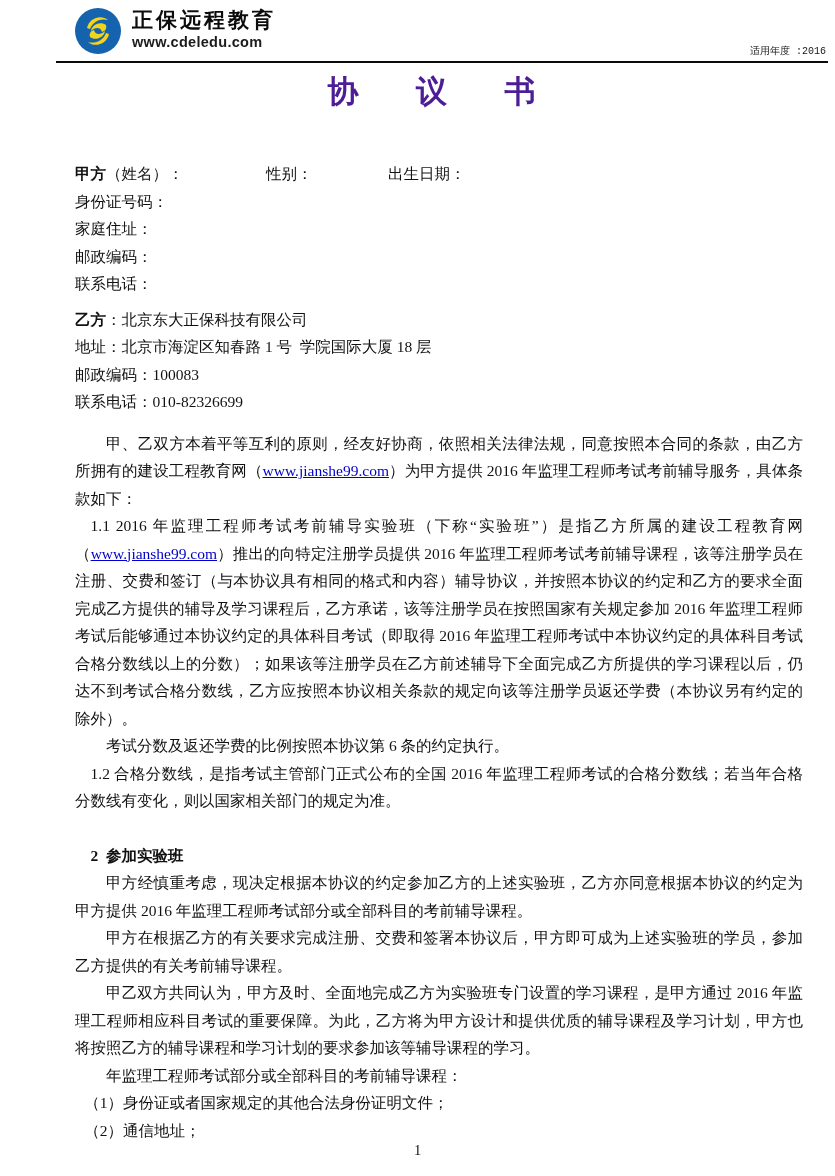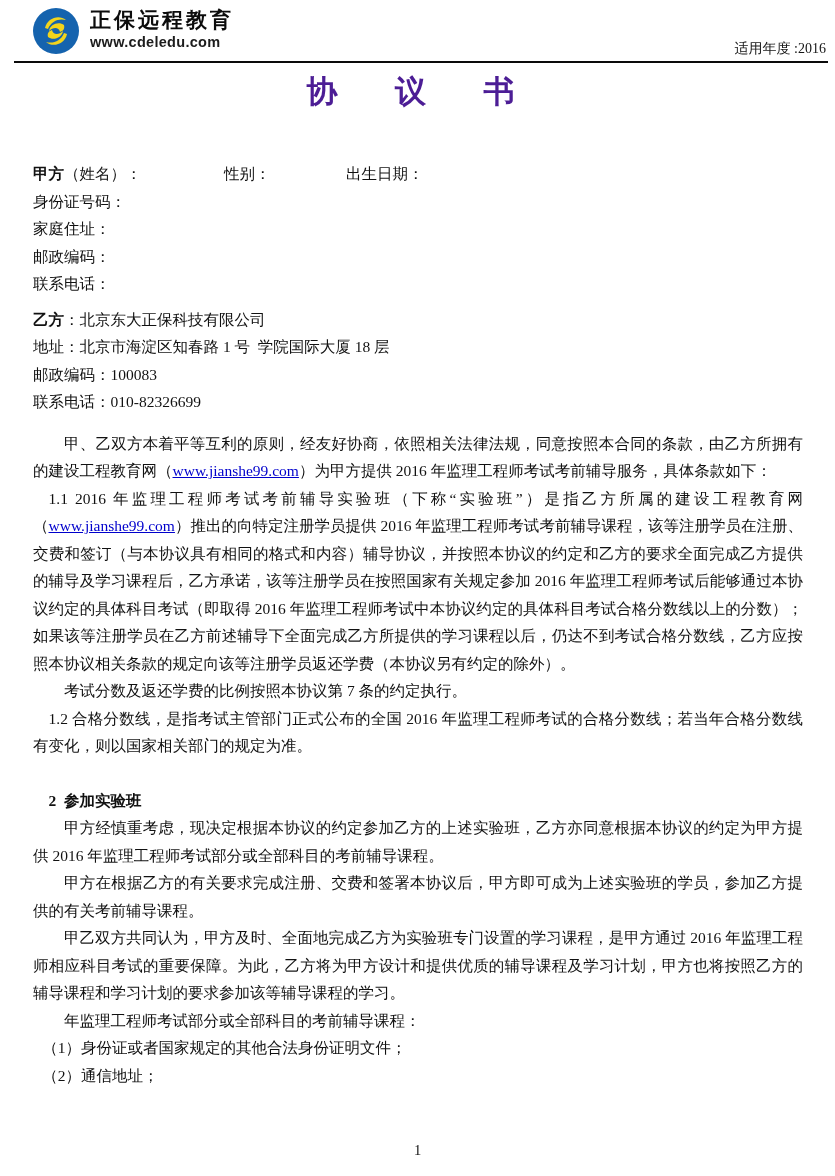--- a/index.html
+++ b/index.html
@@ -6,20 +6,21 @@
   html, body { background: #ffffff; }
   .page {
     position: relative;
     width: 835px;
     height: 1176px;
     margin: 0 auto;
     background: #ffffff;
     font-family: "Liberation Serif", "DejaVu Serif", serif;
     color: #111111;
     overflow: hidden;
+    padding-left: 42px;
   }
   
   .header {
     margin: 0 7px 0 14px;
     height: 63px;
     border-bottom: 2px solid #0a0a0a;
     display: flex;
     align-items: flex-start;
     padding: 4px 2px 0 18px;
   }
@@ -40,24 +41,25 @@
   .brand-url {
     font-size: 14.5px;
     font-weight: bold;
     color: #1c1c1c;
     line-height: 18px;
     letter-spacing: 0.3px;
   }
   .header-spacer { flex: 1; }
   .year-note {
     align-self: flex-end;
-    font-size: 14px;
+    font-size: 10px;
     color: #151515;
     margin-bottom: 3px;
     white-space: pre-wrap;
+    font-family: Liberation Mono, monospace;
   }
   
   .doc-title {
     margin-top: 8px;
     text-align: center;
     font-size: 31px;
     font-weight: bold;
     letter-spacing: 14px;
     color: #4c1d95;
     white-space: pre-wrap;
@@ -149,21 +151,21 @@
       <div>联系电话：010-82326699</div>
     </div>
 
     <div class="para intro">
       <span>甲、乙双方本着平等互利的原则，经友好协商，依照相关法律法规，同意按照本合同的条款，由乙方所拥有的建设工程教育网（</span><a class="doc-link">www.jianshe99.com</a><span>）为甲方提供 2016 年监理工程师考试考前辅导服务，具体条款如下：</span>
     </div>
 
     <div class="para-num">
       <span>1.1  2016 年监理工程师考试考前辅导实验班（下称“实验班”）是指乙方所属的建设工程教育网（</span><a class="doc-link">www.jianshe99.com</a><span>）推出的向特定注册学员提供 2016 年监理工程师考试考前辅导课程，该等注册学员在注册、交费和签订（与本协议具有相同的格式和内容）辅导协议，并按照本协议的约定和乙方的要求全面完成乙方提供的辅导及学习课程后，乙方承诺，该等注册学员在按照国家有关规定参加 2016 年监理工程师考试后能够通过本协议约定的具体科目考试（即取得 2016 年监理工程师考试中本协议约定的具体科目考试合格分数线以上的分数）；如果该等注册学员在乙方前述辅导下全面完成乙方所提供的学习课程以后，仍达不到考试合格分数线，乙方应按照本协议相关条款的规定向该等注册学员返还学费（本协议另有约定的除外）。</span>
     </div>
-    <div class="para">考试分数及返还学费的比例按照本协议第 7 条的约定执行。</div>
+    <div class="para">考试分数及返还学费的比例按照本协议第 6 条的约定执行。</div>
     <div class="para-num">1.2  合格分数线，是指考试主管部门正式公布的全国 2016 年监理工程师考试的合格分数线；若当年合格分数线有变化，则以国家相关部门的规定为准。</div>
 
     <div class="sec-heading h2-gap">2  参加实验班</div>
     <div class="para">甲方经慎重考虑，现决定根据本协议的约定参加乙方的上述实验班，乙方亦同意根据本协议的约定为甲方提供 2016 年监理工程师考试部分或全部科目的考前辅导课程。</div>
     <div class="para">甲方在根据乙方的有关要求完成注册、交费和签署本协议后，甲方即可成为上述实验班的学员，参加乙方提供的有关考前辅导课程。</div>
     <div class="para">甲乙双方共同认为，甲方及时、全面地完成乙方为实验班专门设置的学习课程，是甲方通过 2016 年监理工程师相应科目考试的重要保障。为此，乙方将为甲方设计和提供优质的辅导课程及学习计划，甲方也将按照乙方的辅导课程和学习计划的要求参加该等辅导课程的学习。</div>
     <div class="para">年监理工程师考试部分或全部科目的考前辅导课程：</div>
     <div class="list-item">（1）身份证或者国家规定的其他合法身份证明文件；</div>
     <div class="list-item">（2）通信地址；</div>
 

